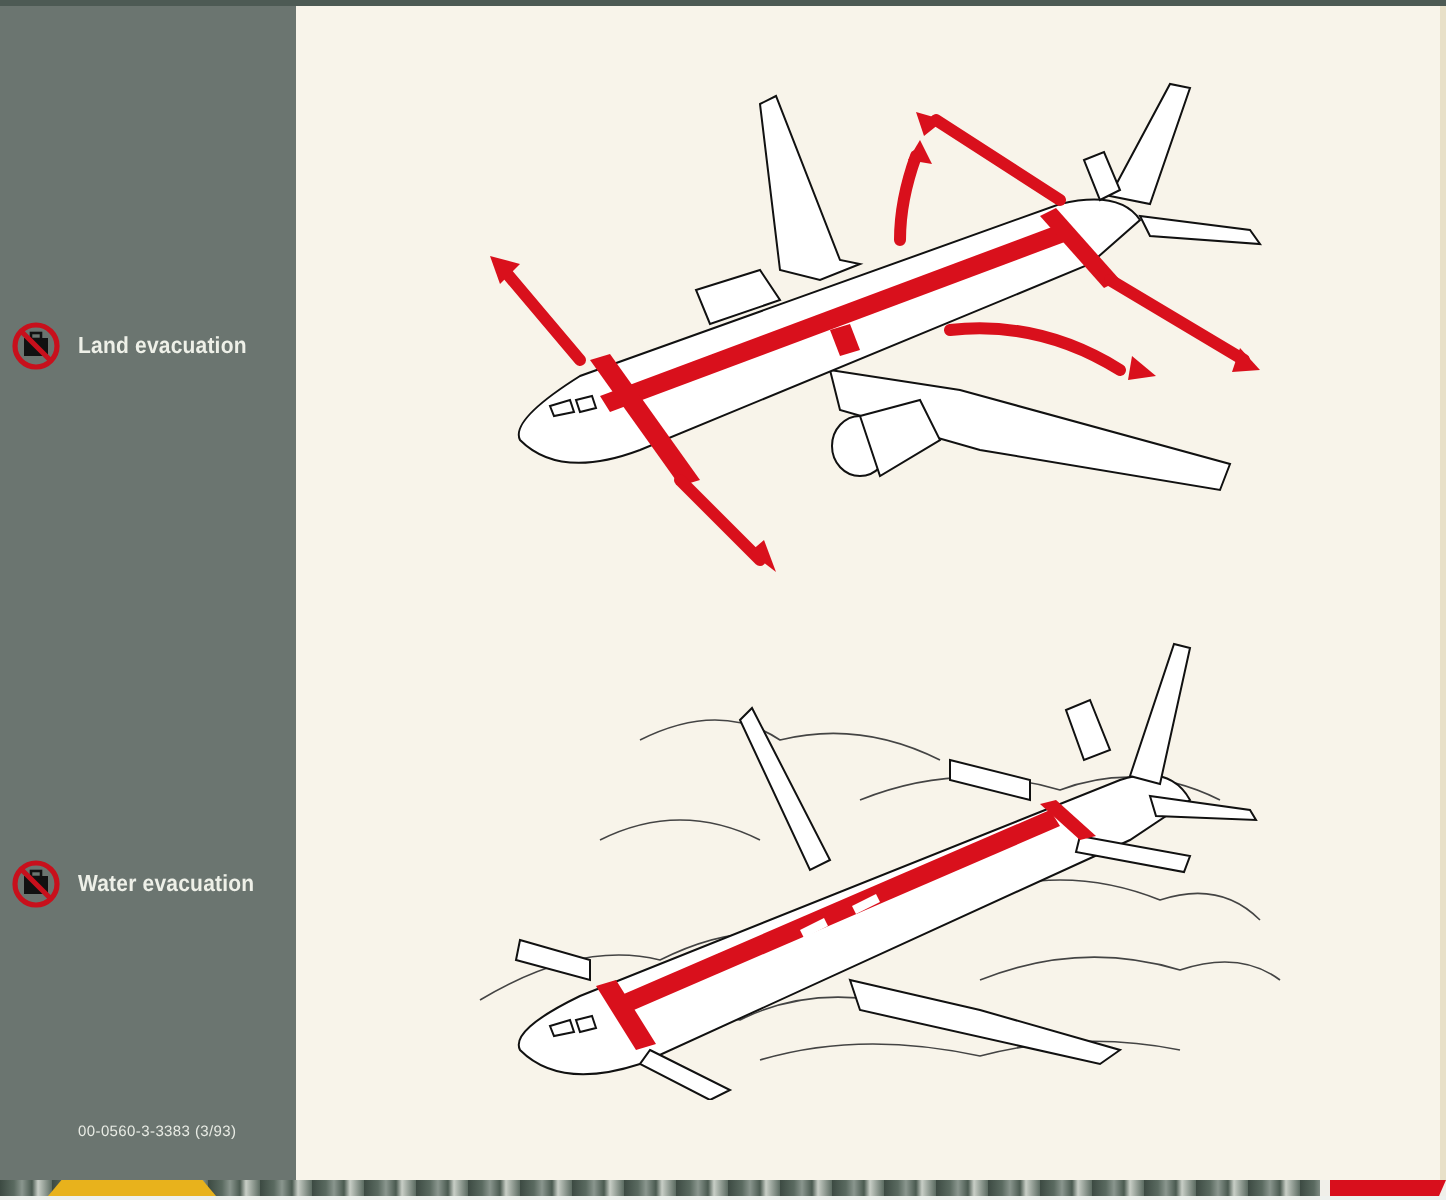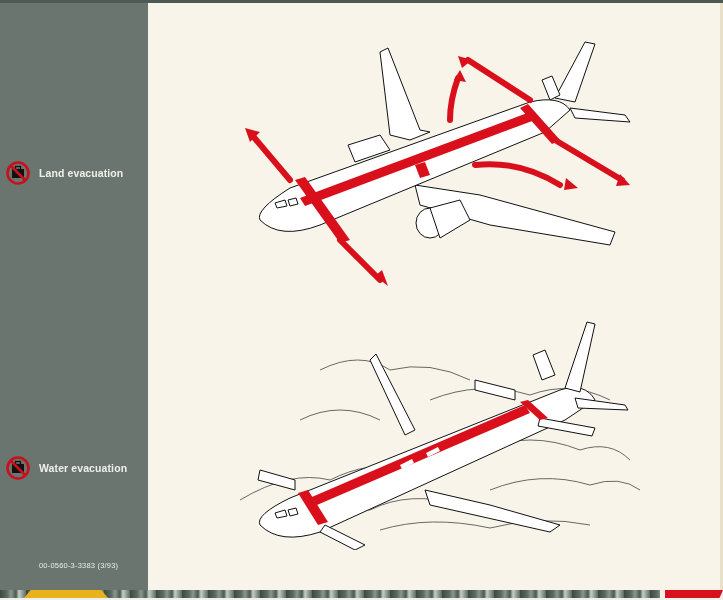--- a/index.html
+++ b/index.html
@@ -30,21 +30,21 @@
     <div class="label-row" style="top:157px;">
       <svg class="icon" viewBox="0 0 26 26">
         <rect x="7" y="9" width="12" height="9" fill="#111"></rect>
         <rect x="10.5" y="6.5" width="5" height="3" fill="none" stroke="#111" stroke-width="1.3"></rect>
         <circle cx="13" cy="13" r="10.5" fill="none" stroke="#c8101c" stroke-width="2.6"></circle>
         <line x1="5.5" y1="5.5" x2="20.5" y2="20.5" stroke="#c8101c" stroke-width="2.6"></line>
       </svg>
       <span class="label-text">Land evacuation</span>
     </div>
 
-    <div class="label-row" style="top:452px;">
+    <div class="label-row" style="top:426px;">
       <svg class="icon" viewBox="0 0 26 26">
         <rect x="7" y="9" width="12" height="9" fill="#111"></rect>
         <rect x="10.5" y="6.5" width="5" height="3" fill="none" stroke="#111" stroke-width="1.3"></rect>
         <circle cx="13" cy="13" r="10.5" fill="none" stroke="#c8101c" stroke-width="2.6"></circle>
         <line x1="5.5" y1="5.5" x2="20.5" y2="20.5" stroke="#c8101c" stroke-width="2.6"></line>
       </svg>
       <span class="label-text">Water evacuation</span>
     </div>
 
     <div class="code">00-0560-3-3383 (3/93)</div>

